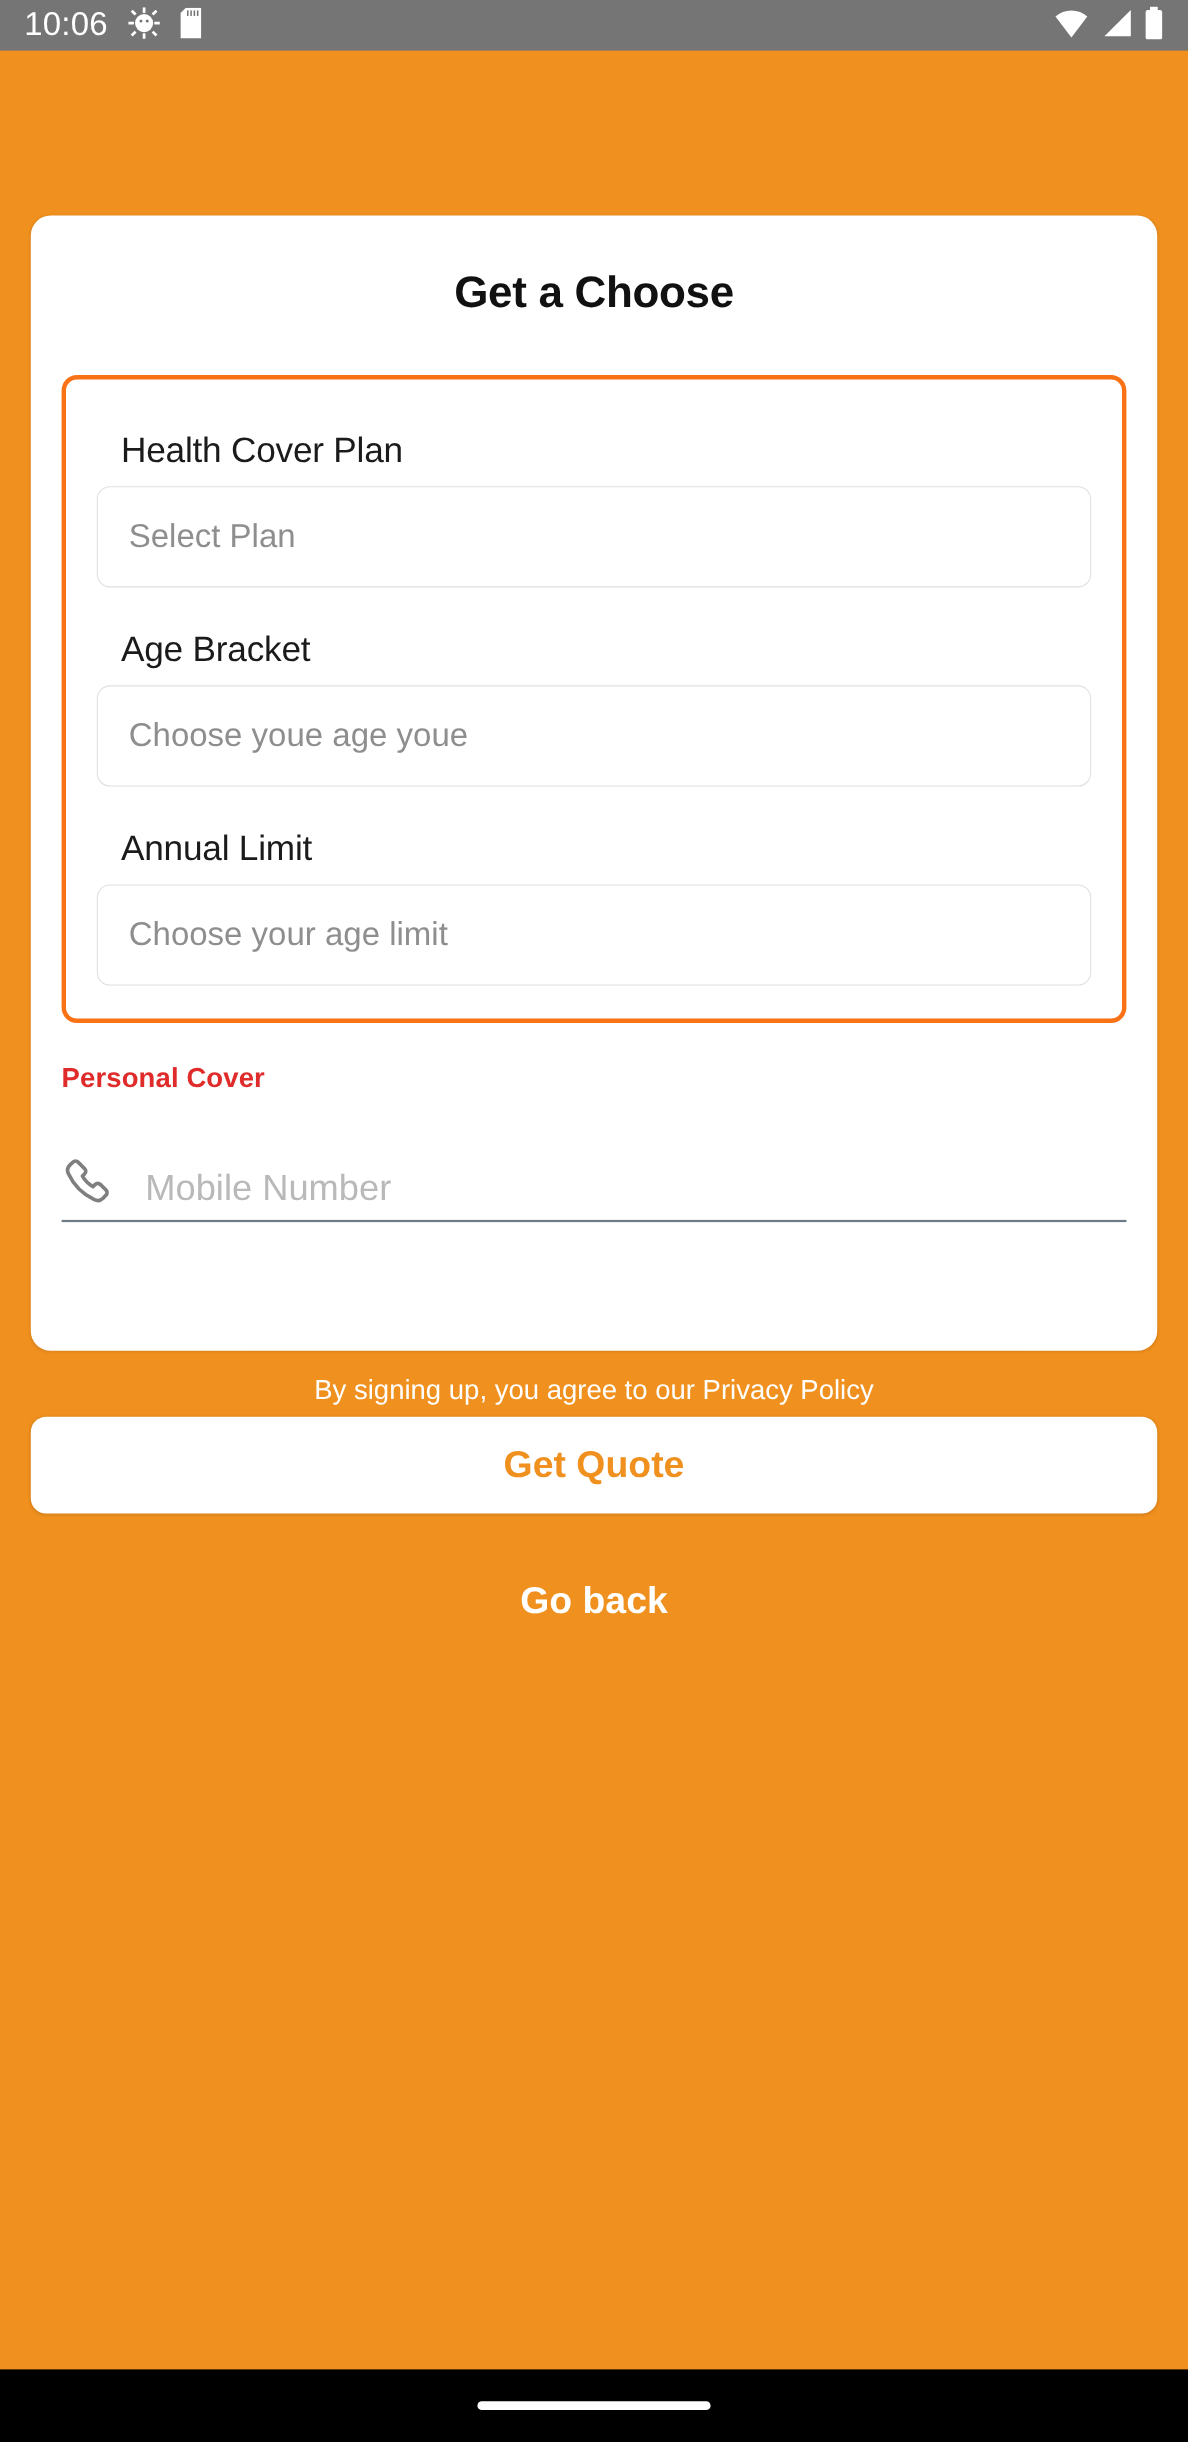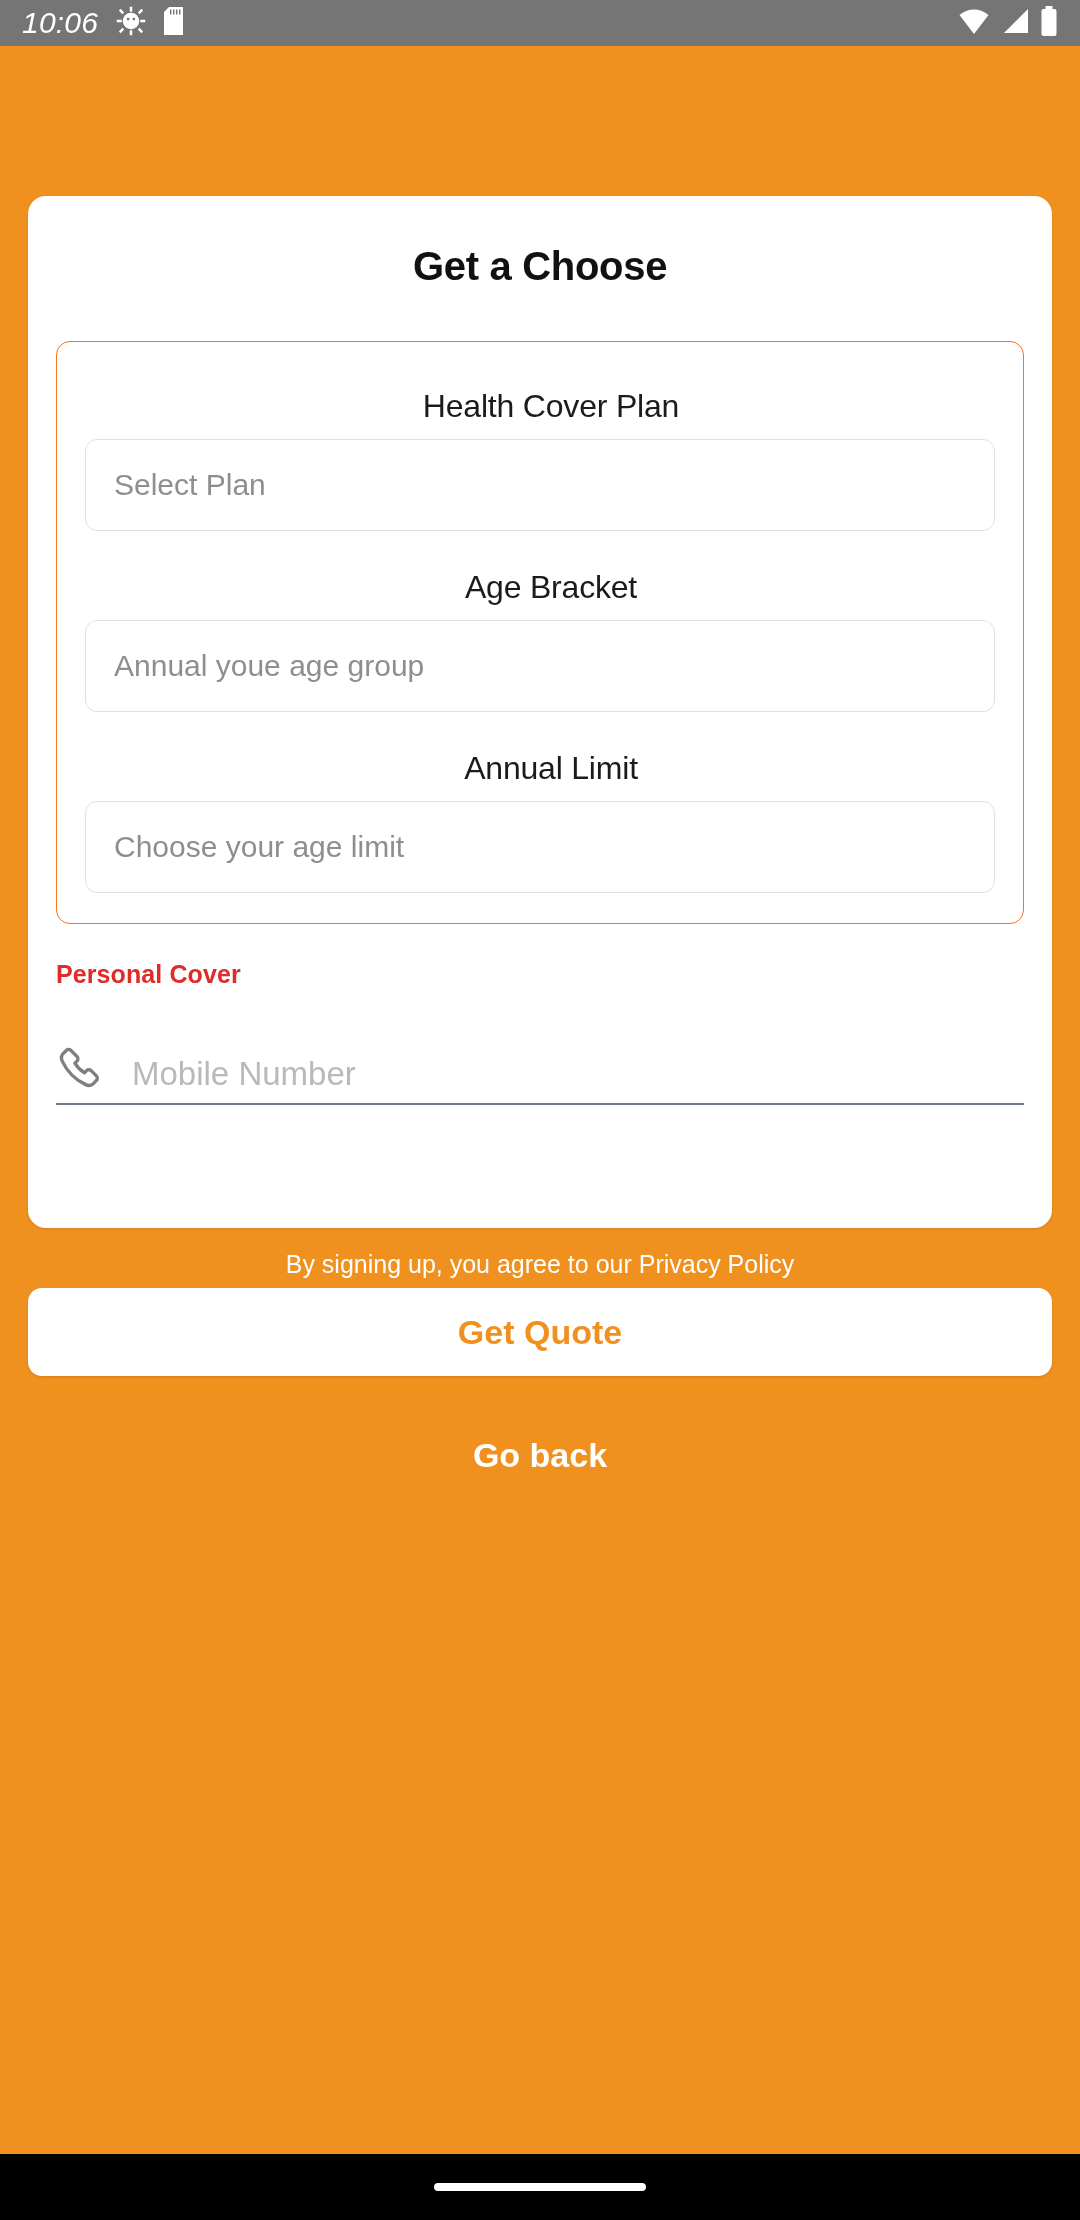--- a/index.html
+++ b/index.html
@@ -9,21 +9,21 @@
     overflow:hidden;
   }
   body { background:#F0901E; position:relative; }
 
   
   .statusbar{
     position:absolute; top:0; left:0; width:1080px; height:46px;
     background:#757575; display:flex; align-items:center;
     padding:0 22px; z-index:50;
   }
-  .sb-left{ display:flex; align-items:center; gap:18px;font-style:italic; }
+  .sb-left{ display:flex; align-items:center; gap:18px; }
   .sb-time{ color:#fff; font-size:30px; letter-spacing:.2px; line-height:1;
             font-family:"Liberation Sans", sans-serif; }
   .sb-right{ margin-left:auto; display:flex; align-items:center; gap:10px; }
   .sb-ic{ display:block; }
 
   
   .screen{
     position:absolute; top:46px; left:0; width:1080px; height:2108px;
     background:#F0901E;
   }
@@ -35,23 +35,22 @@
     box-shadow:0 1px 3px rgba(0,0,0,.10);
   }
   .card-title{
     text-align:center; font-size:40px; font-weight:bold; color:#111;
     margin-top:48px; letter-spacing:-.3px;
   }
 
   
   .innerbox{
     margin:52px 28px 0 28px;
-    border:1px solid #f97316; border-radius:14px;
+    border:4px solid #f97316; border-radius:14px;
     padding:46px 28px 30px 28px;
-    text-align:center;
   }
   .field{ margin-bottom:8px; }
   .field:last-child{ margin-bottom:0; }
   .field-label{
     font-size:32px; color:#1b1b1b; font-weight:400;
     padding-left:22px; margin-bottom:14px; letter-spacing:-.2px;
   }
   .select-box{
     border:1px solid #E0E0E0; border-radius:12px;
     height:92px; display:flex; align-items:center;
@@ -169,21 +168,21 @@
         <div class="field-label">Health Cover Plan</div>
         <div class="select-box">
           <span class="ph">Select Plan</span>
         </div>
       </div>
       <div class="gap-sm"></div>
 
       <div class="field">
         <div class="field-label">Age Bracket</div>
         <div class="select-box">
-          <span class="ph">Annual youe age group</span>
+          <span class="ph">Choose youe age youe</span>
         </div>
       </div>
       <div class="gap-sm"></div>
 
       <div class="field">
         <div class="field-label">Annual Limit</div>
         <div class="select-box">
           <span class="ph">Choose your age limit</span>
         </div>
       </div>

